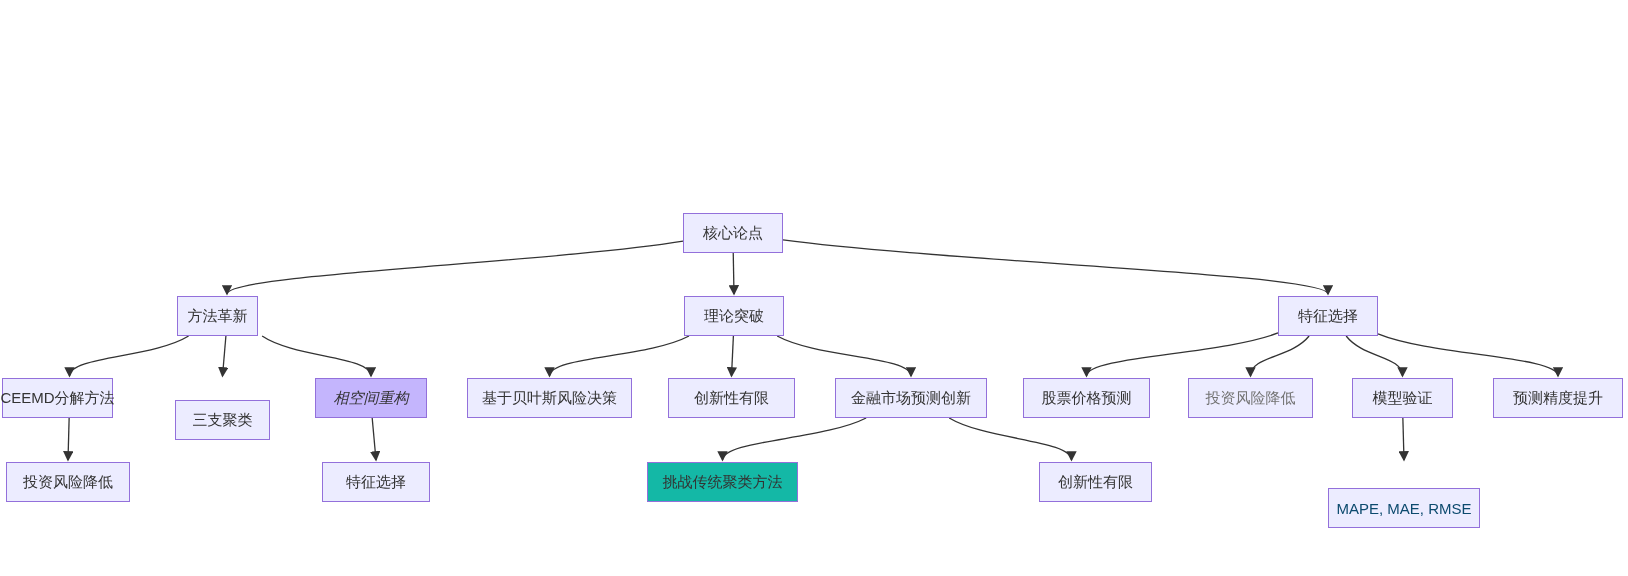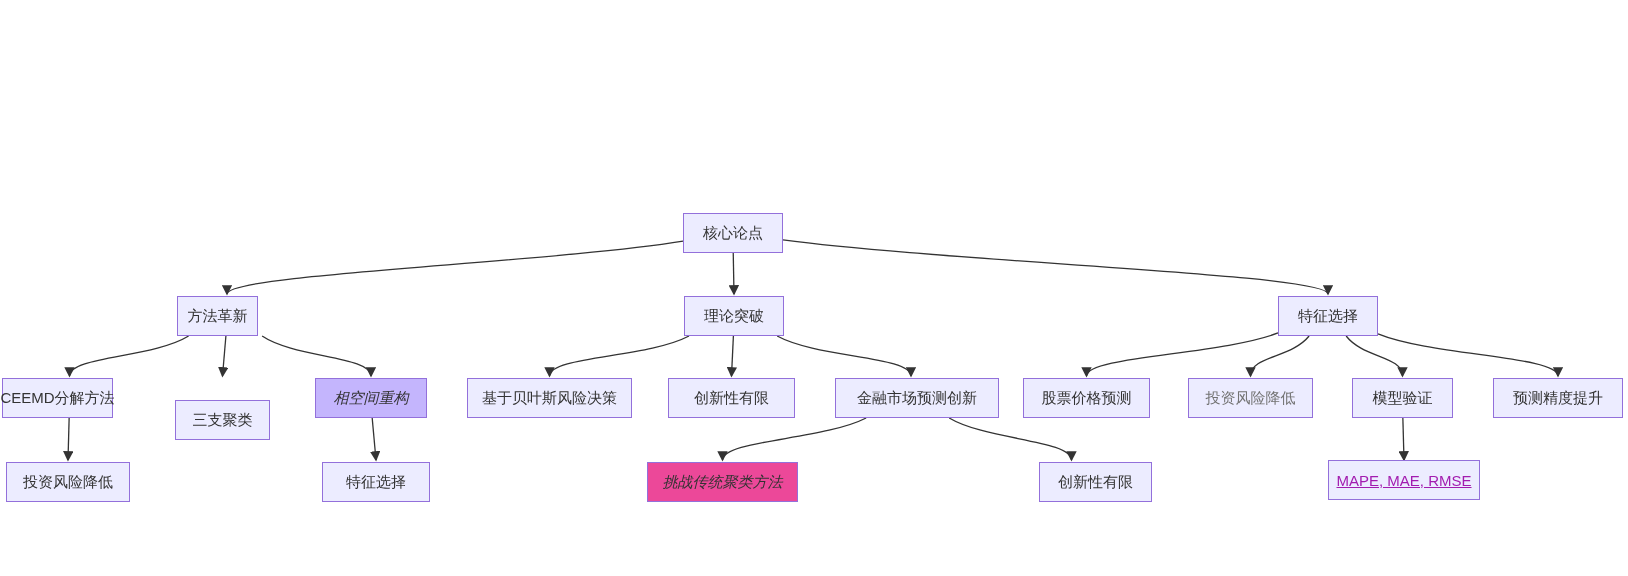--- a/index.html
+++ b/index.html
@@ -90,44 +90,44 @@
       </div>
       <div class="node" style="left: 315px; top: 378px; width: 112px; height: 40px; background: #c4b5fd; border-color: rgb(147, 112, 219); color: rgb(51, 51, 51); font-style: italic;">
         <span>相空间重构</span>
       </div>
       <div class="node" style="left: 467px; top: 378px; width: 165px; height: 40px; background: rgb(236, 236, 255); border-color: rgb(147, 112, 219); color: rgb(51, 51, 51);">
         <span>基于贝叶斯风险决策</span>
       </div>
       <div class="node" style="left: 668px; top: 378px; width: 127px; height: 40px; background: rgb(236, 236, 255); border-color: rgb(147, 112, 219); color: rgb(51, 51, 51);">
         <span>创新性有限</span>
       </div>
-      <div class="node" style="left: 835px; top: 378px; width: 164px; height: 40px; background: rgb(236, 236, 255); border-color: rgb(147, 112, 219); color: rgb(51, 51, 51);">
+      <div class="node" style="left: 835px; top: 378px; width: 152px; height: 40px; background: rgb(236, 236, 255); border-color: rgb(147, 112, 219); color: rgb(51, 51, 51);">
         <span>金融市场预测创新</span>
       </div>
       <div class="node" style="left: 1023px; top: 378px; width: 127px; height: 40px; background: rgb(236, 236, 255); border-color: rgb(147, 112, 219); color: rgb(51, 51, 51);">
         <span>股票价格预测</span>
       </div>
       <div class="node" style="left: 1188px; top: 378px; width: 125px; height: 40px; background: rgb(236, 236, 255); border-color: rgb(147, 112, 219); color: #737373;">
         <span>投资风险降低</span>
       </div>
       <div class="node" style="left: 1352px; top: 378px; width: 101px; height: 40px; background: rgb(236, 236, 255); border-color: rgb(147, 112, 219); color: rgb(51, 51, 51);">
         <span>模型验证</span>
       </div>
       <div class="node" style="left: 1493px; top: 378px; width: 130px; height: 40px; background: rgb(236, 236, 255); border-color: rgb(147, 112, 219); color: rgb(51, 51, 51);">
         <span>预测精度提升</span>
       </div>
       <div class="node" style="left: 6px; top: 462px; width: 124px; height: 40px; background: rgb(236, 236, 255); border-color: rgb(147, 112, 219); color: rgb(51, 51, 51);">
         <span>投资风险降低</span>
       </div>
       <div class="node" style="left: 322px; top: 462px; width: 108px; height: 40px; background: rgb(236, 236, 255); border-color: rgb(147, 112, 219); color: rgb(51, 51, 51);">
         <span>特征选择</span>
       </div>
-      <div class="node" style="left: 647px; top: 462px; width: 151px; height: 40px; background: #ec4899; border-color: rgb(147, 112, 219); color: rgb(51, 51, 51); font-style: italic;">
+      <div class="node" style="left: 647px; top: 462px; width: 151px; height: 40px; background: #14b8a6; border-color: rgb(147, 112, 219); color: rgb(51, 51, 51);">
         <span>挑战传统聚类方法</span>
       </div>
       <div class="node" style="left: 1015px; top: 462px; width: 113px; height: 40px; background: rgb(236, 236, 255); border-color: rgb(147, 112, 219); color: rgb(51, 51, 51); margin-left: 24px;">
         <span>创新性有限</span>
       </div>
-      <div class="node" style="left: 1328px; top: 460px; width: 152px; height: 40px; background: rgb(236, 236, 255); border-color: rgb(147, 112, 219); color: #a21caf; text-decoration: underline;">
+      <div class="node" style="left: 1328px; top: 488px; width: 152px; height: 40px; background: rgb(236, 236, 255); border-color: rgb(147, 112, 219); color: #0c4a6e;">
         <span>MAPE, MAE, RMSE</span>
       </div>
     </div>
 </div>
 
 </body></html>

